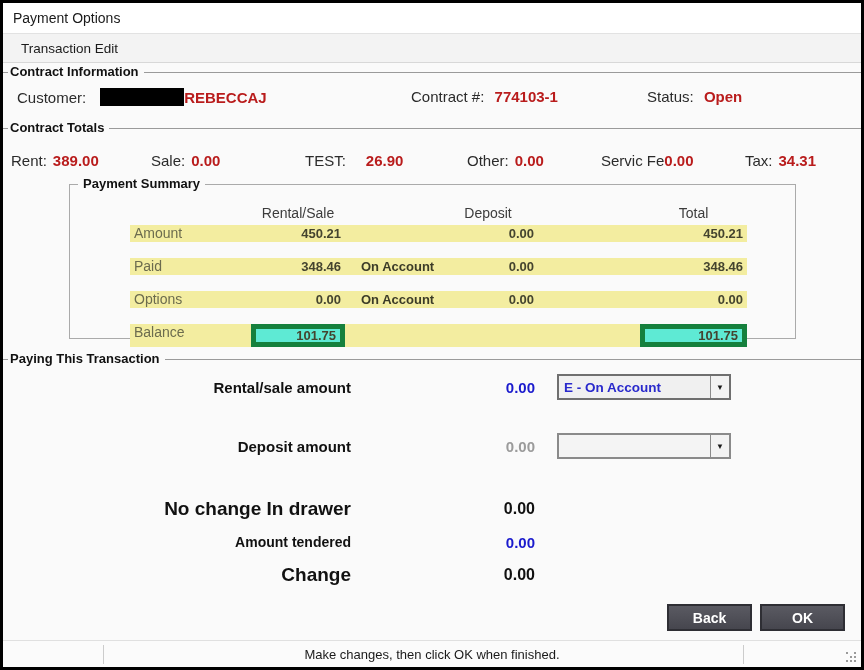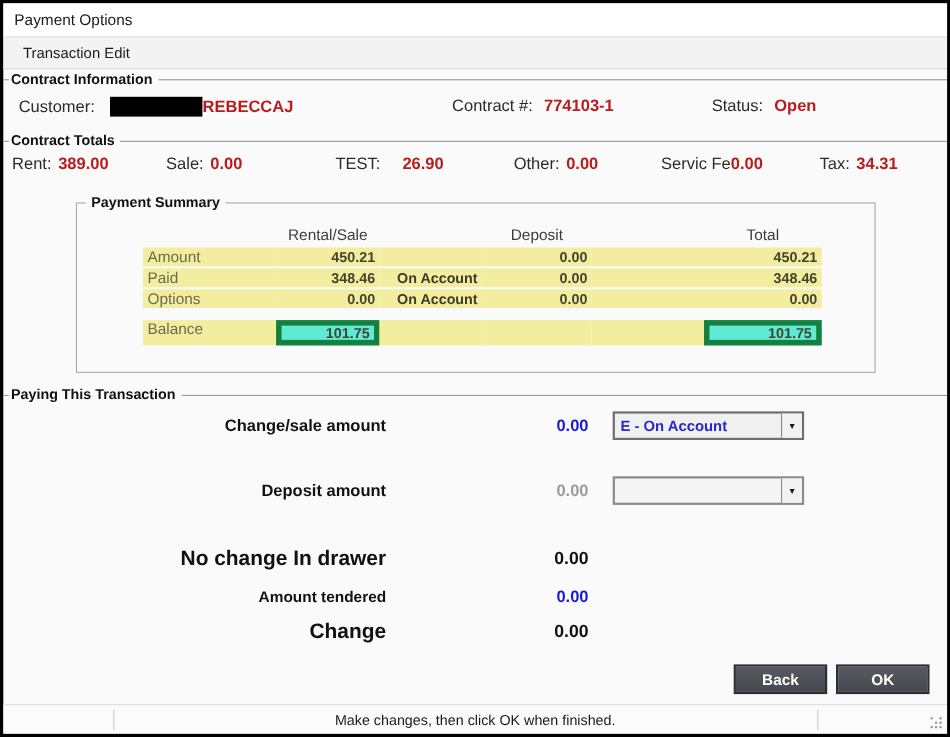--- a/index.html
+++ b/index.html
@@ -23,35 +23,35 @@
   .sec { position:absolute; left:0; right:0; }
   
   .ci-row { position:relative; height:26px; margin-top:6px; font-size:15px; color:#2b2b2b; }
   .ci-customer { position:absolute; left:14px; top:2px; display:flex; align-items:center; }
   .redact { display:inline-block; width:84px; height:18px; background:#000; margin-left:8px; }
   .bold { font-weight:bold; color:#b91c1c; }
   .ci-contract { position:absolute; left:408px; top:2px; }
   .ci-status { position:absolute; left:644px; top:2px; }
   .lblgap { margin-right:6px; }
   
-  .ct-row { position:relative; height:24px; margin-top:5px; font-size:15px; color:#2b2b2b; }
+  .ct-row { position:relative; height:24px; margin-top:16px; font-size:15px; color:#2b2b2b; }
   .ct-item { position:absolute; top:0; white-space:nowrap; }
   .ct-0 { left:8px; } .ct-1 { left:148px; } .ct-2 { left:302px; }
   .ct-3 { left:464px; } .ct-4 { left:598px; } .ct-5 { left:742px; }
   .ct-2 .bold { margin-left:20px; }
   
   .groupbox { position:absolute; left:66px; top:181px; width:727px; height:155px;
     border:1px solid #aaa; background:#fafafa; }
   .groupbox-label { position:absolute; top:-9px; left:8px; background:#fafafa;
     font-size:13px; font-weight:bold; color:#111; padding:0 5px; }
   .sum-wrap { position:absolute; left:38px; top:20px; width:619px;padding-left:22px; }
   .sum-grid { display:grid; grid-template-columns:121px 94px 93px 100px 102px 107px; }
   .sum-head { height:20px; font-size:14px; color:#3c3c3c; }
   .sum-head .hc { text-align:center; }
-  .sum-row { height:17px; margin-bottom:2px; font-size:13px; line-height:17px; }
+  .sum-row { height:17px; margin-bottom:16px; font-size:13px; line-height:17px; }
   .cell-y { background:#f3eda0; }
   .rlabel { color:#6c6c4e; font-size:14px; padding-left:4px; }
   .num { text-align:right; font-weight:bold; color:#44442f; padding-right:4px; }
   .method { font-weight:bold; color:#3c3c28; padding-left:16px; }
   .balance-row { margin-top:11px; }
   .cell-orange { background:#5eead4; border:5px solid #15803d; line-height:13px; }
   
   .pay-row { position:absolute; left:0; width:100%; display:flex; align-items:center; height:28px; }
   .pay-label { width:348px; text-align:right; font-weight:bold; color:#111; }
   .pay-value { width:184px; text-align:right; font-weight:bold; }
@@ -185,21 +185,21 @@
     </div>
   </div>
 
   <div class="sec" style="top:349px;">
     <div class="section-header">
       <span class="section-title">Paying This Transaction</span>
     </div>
   </div>
 
   <div class="pay-row" style="top:370px;">
-    <span class="pay-label" style="font-size:15px;">Change/sale amount</span>
+    <span class="pay-label" style="font-size:15px;">Rental/sale amount</span>
     <span class="pay-value blue" style="font-size:15px;">0.00</span>
     <span class="dropdown">
       <span class="dd-text">E - On Account</span>
       <span class="dd-btn">▼</span>
     </span>
   </div>
 
   <div class="pay-row" style="top:429px;">
     <span class="pay-label" style="font-size:15px;">Deposit amount</span>
     <span class="pay-value gray" style="font-size:15px;">0.00</span>

